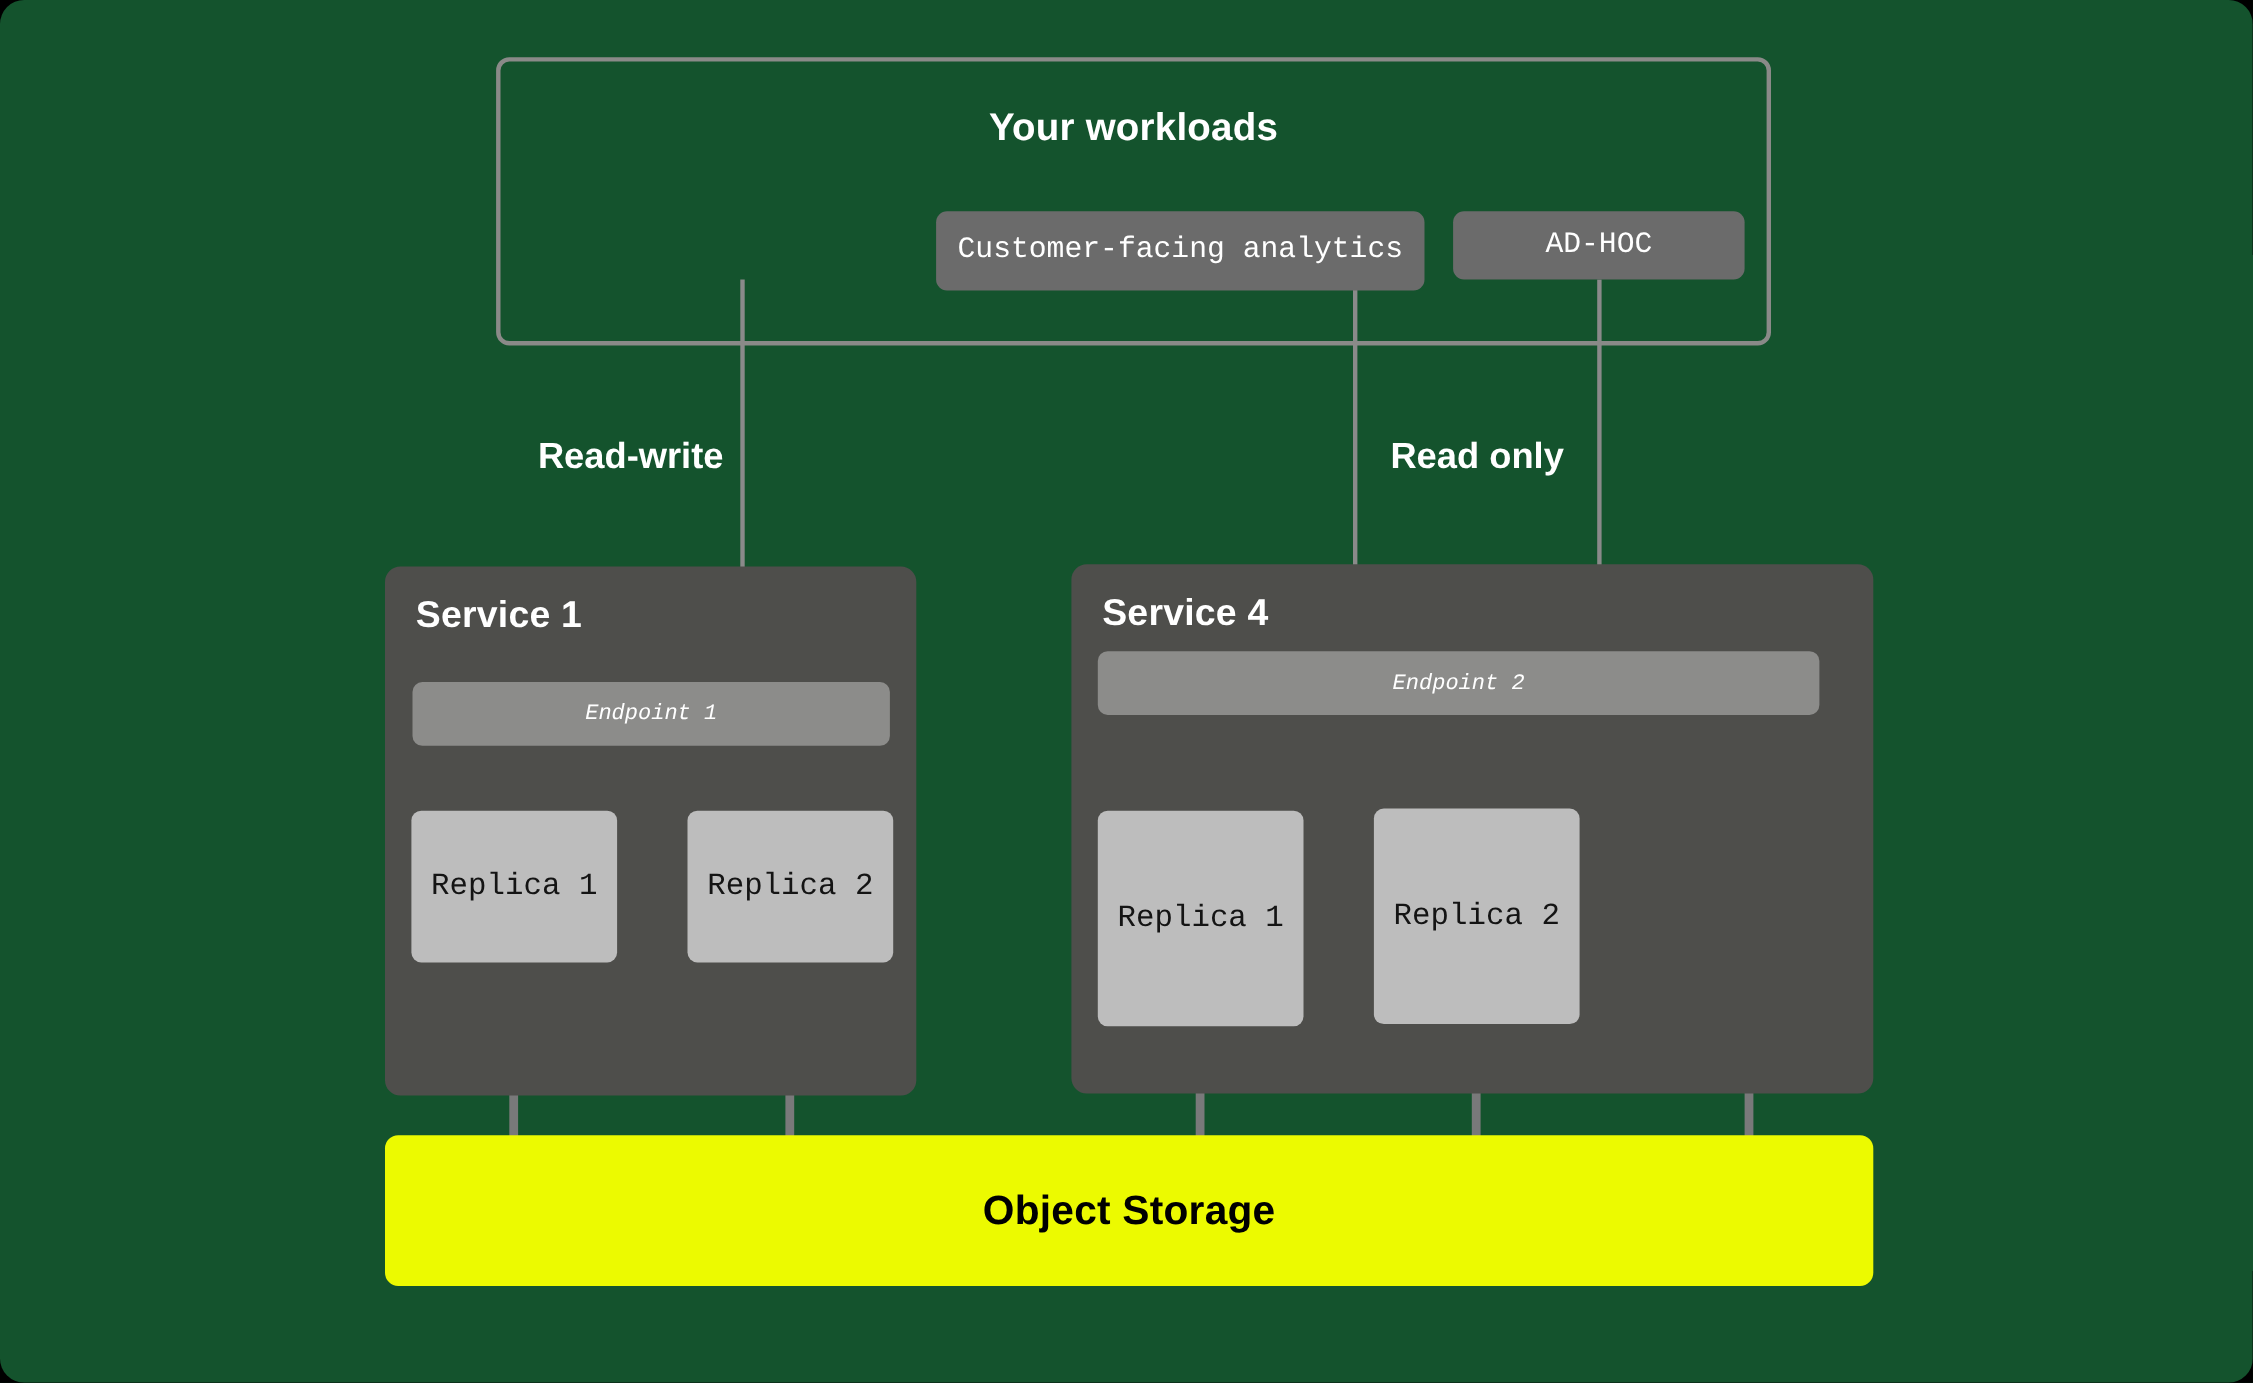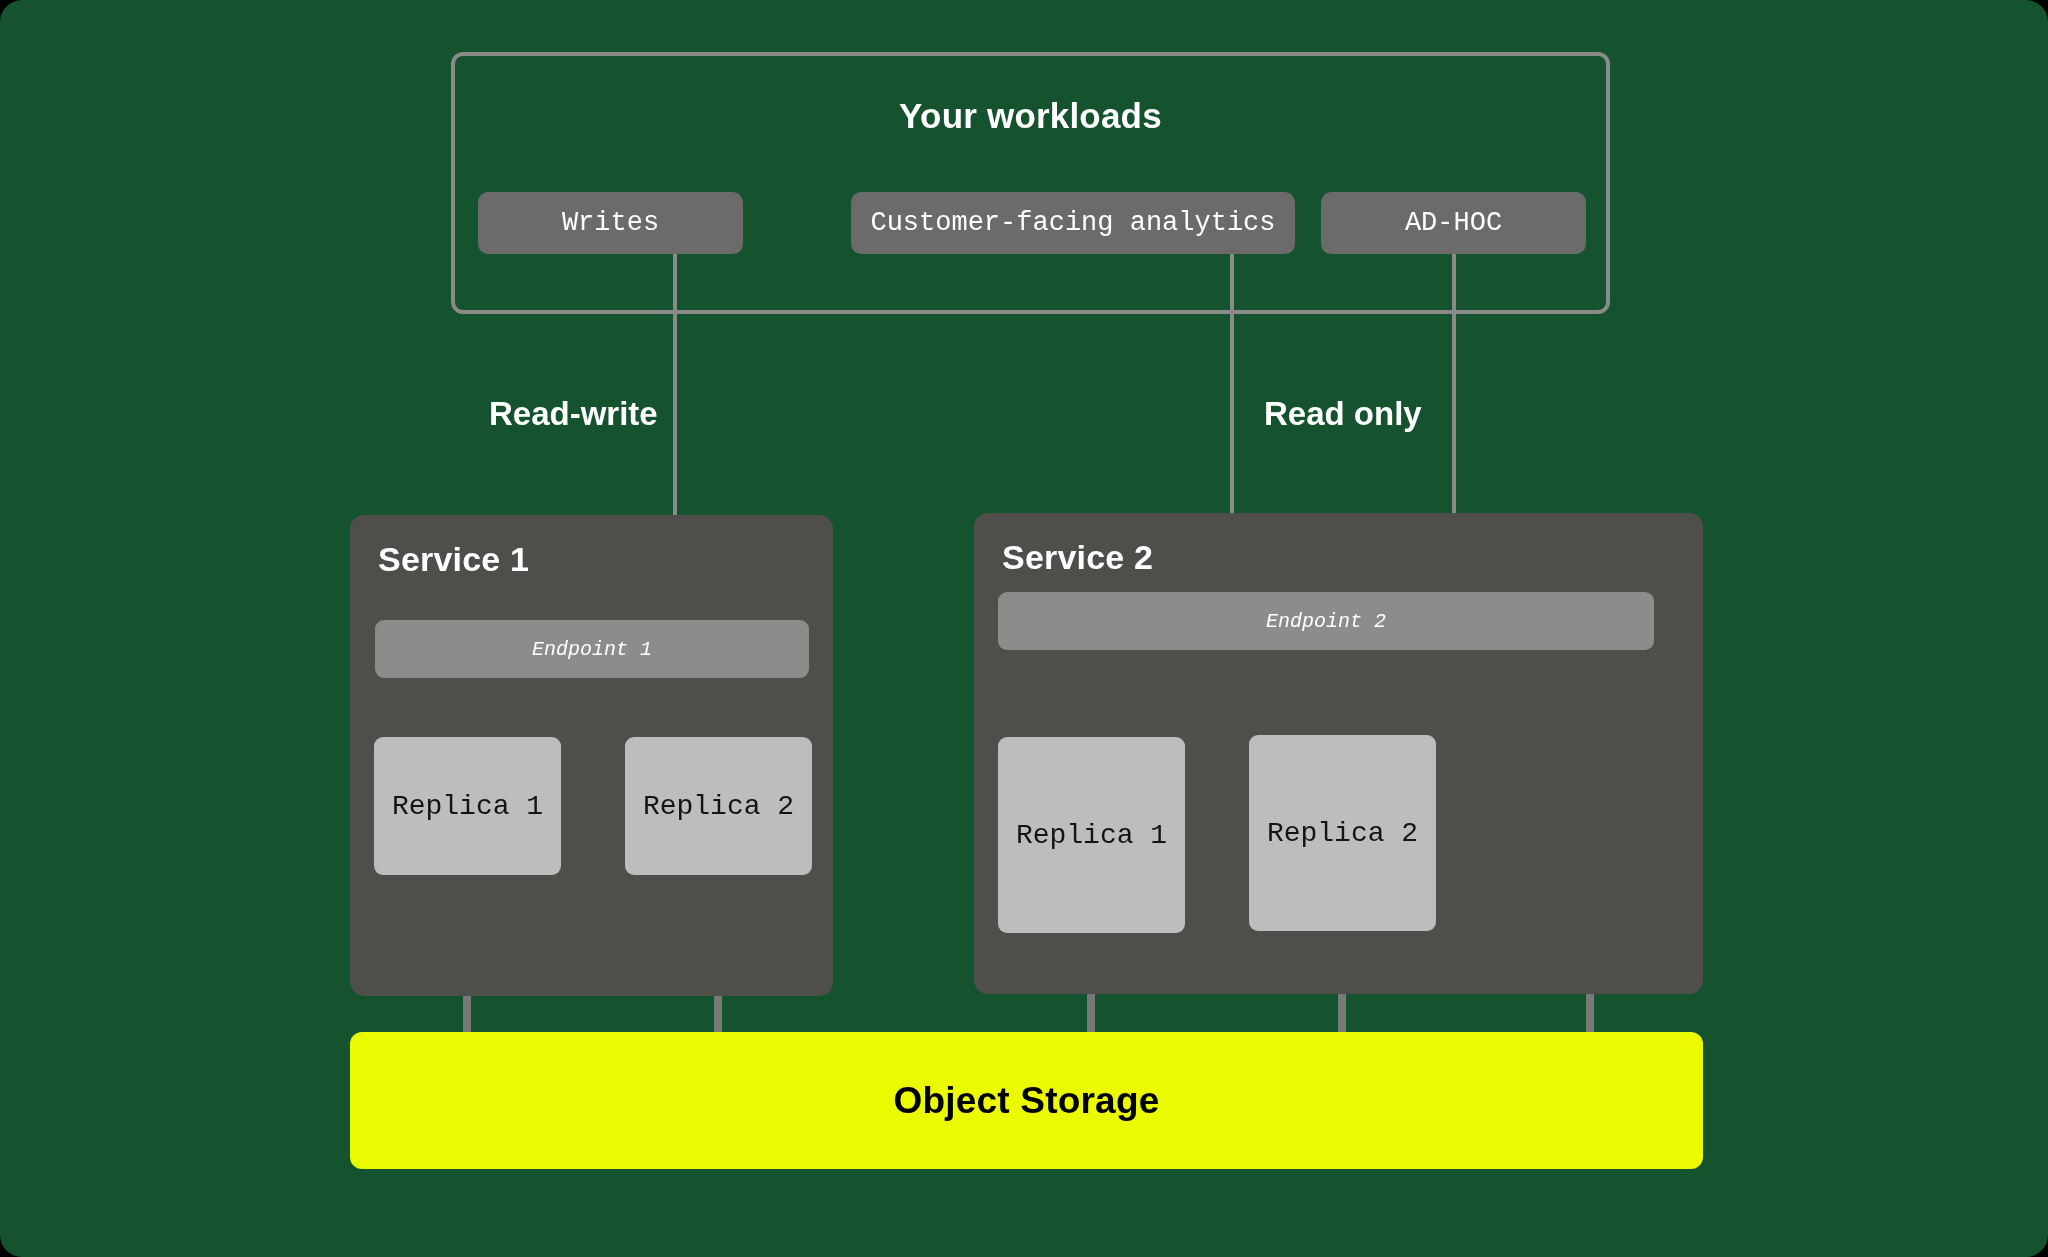--- a/index.html
+++ b/index.html
@@ -65,21 +65,21 @@
     color: #ffffff;
     font-family: "Liberation Mono", "DejaVu Sans Mono", monospace;
     font-size: 27px;
     display: flex;
     align-items: center;
     justify-content: center;
     z-index: 3;
   }
 
   #chip-writes    { left: 478px; top: 192px; width: 265px; height: 62px; }
-  #chip-analytics { left: 851px; top: 192px; width: 444px; height: 62px; }
+  #chip-analytics { left: 851px; top: 192px; width: 444px; height: 72px; }
   #chip-adhoc     { left: 1321px; top: 192px; width: 265px; height: 62px; }
 
   
   .edge-label {
     position: absolute;
     color: #ffffff;
     font-size: 33px;
     font-weight: bold;
     z-index: 4;
     white-space: nowrap;
@@ -190,23 +190,20 @@
 
     <line x1="1342" y1="670" x2="1342" y2="1062" stroke="#79797a" stroke-width="8"></line>
 
     <line x1="1590" y1="670" x2="1590" y2="1062" stroke="#79797a" stroke-width="8"></line>
   </svg>
 
   <div class="abs" id="workloads-panel">
     <div id="workloads-title">Your workloads</div>
   </div>
 
-  <div class="workload-chip" id="chip-writes">
-    <span>Writes</span>
-  </div>
 
   <div class="workload-chip" id="chip-analytics">
     <span>Customer-facing analytics</span>
   </div>
 
   <div class="workload-chip" id="chip-adhoc">
     <span>AD-HOC</span>
   </div>
 
   <div class="edge-label" id="label-read-write">Read-write</div>
@@ -221,21 +218,21 @@
   </div>
 
   <div class="replica-box" id="s1-replica-1">
     <span>Replica 1</span>
   </div>
   <div class="replica-box" id="s1-replica-2">
     <span>Replica 2</span>
   </div>
 
   <div class="service-panel" id="service-2">
-    <div class="service-title">Service 2</div>
+    <div class="service-title">Service 4</div>
   </div>
 
   <div class="endpoint-bar" id="endpoint-2">
     <span>Endpoint 2</span>
   </div>
 
   <div class="replica-box" id="s2-replica-1">
     <span>Replica 1</span>
   </div>
   <div class="replica-box" id="s2-replica-2">

